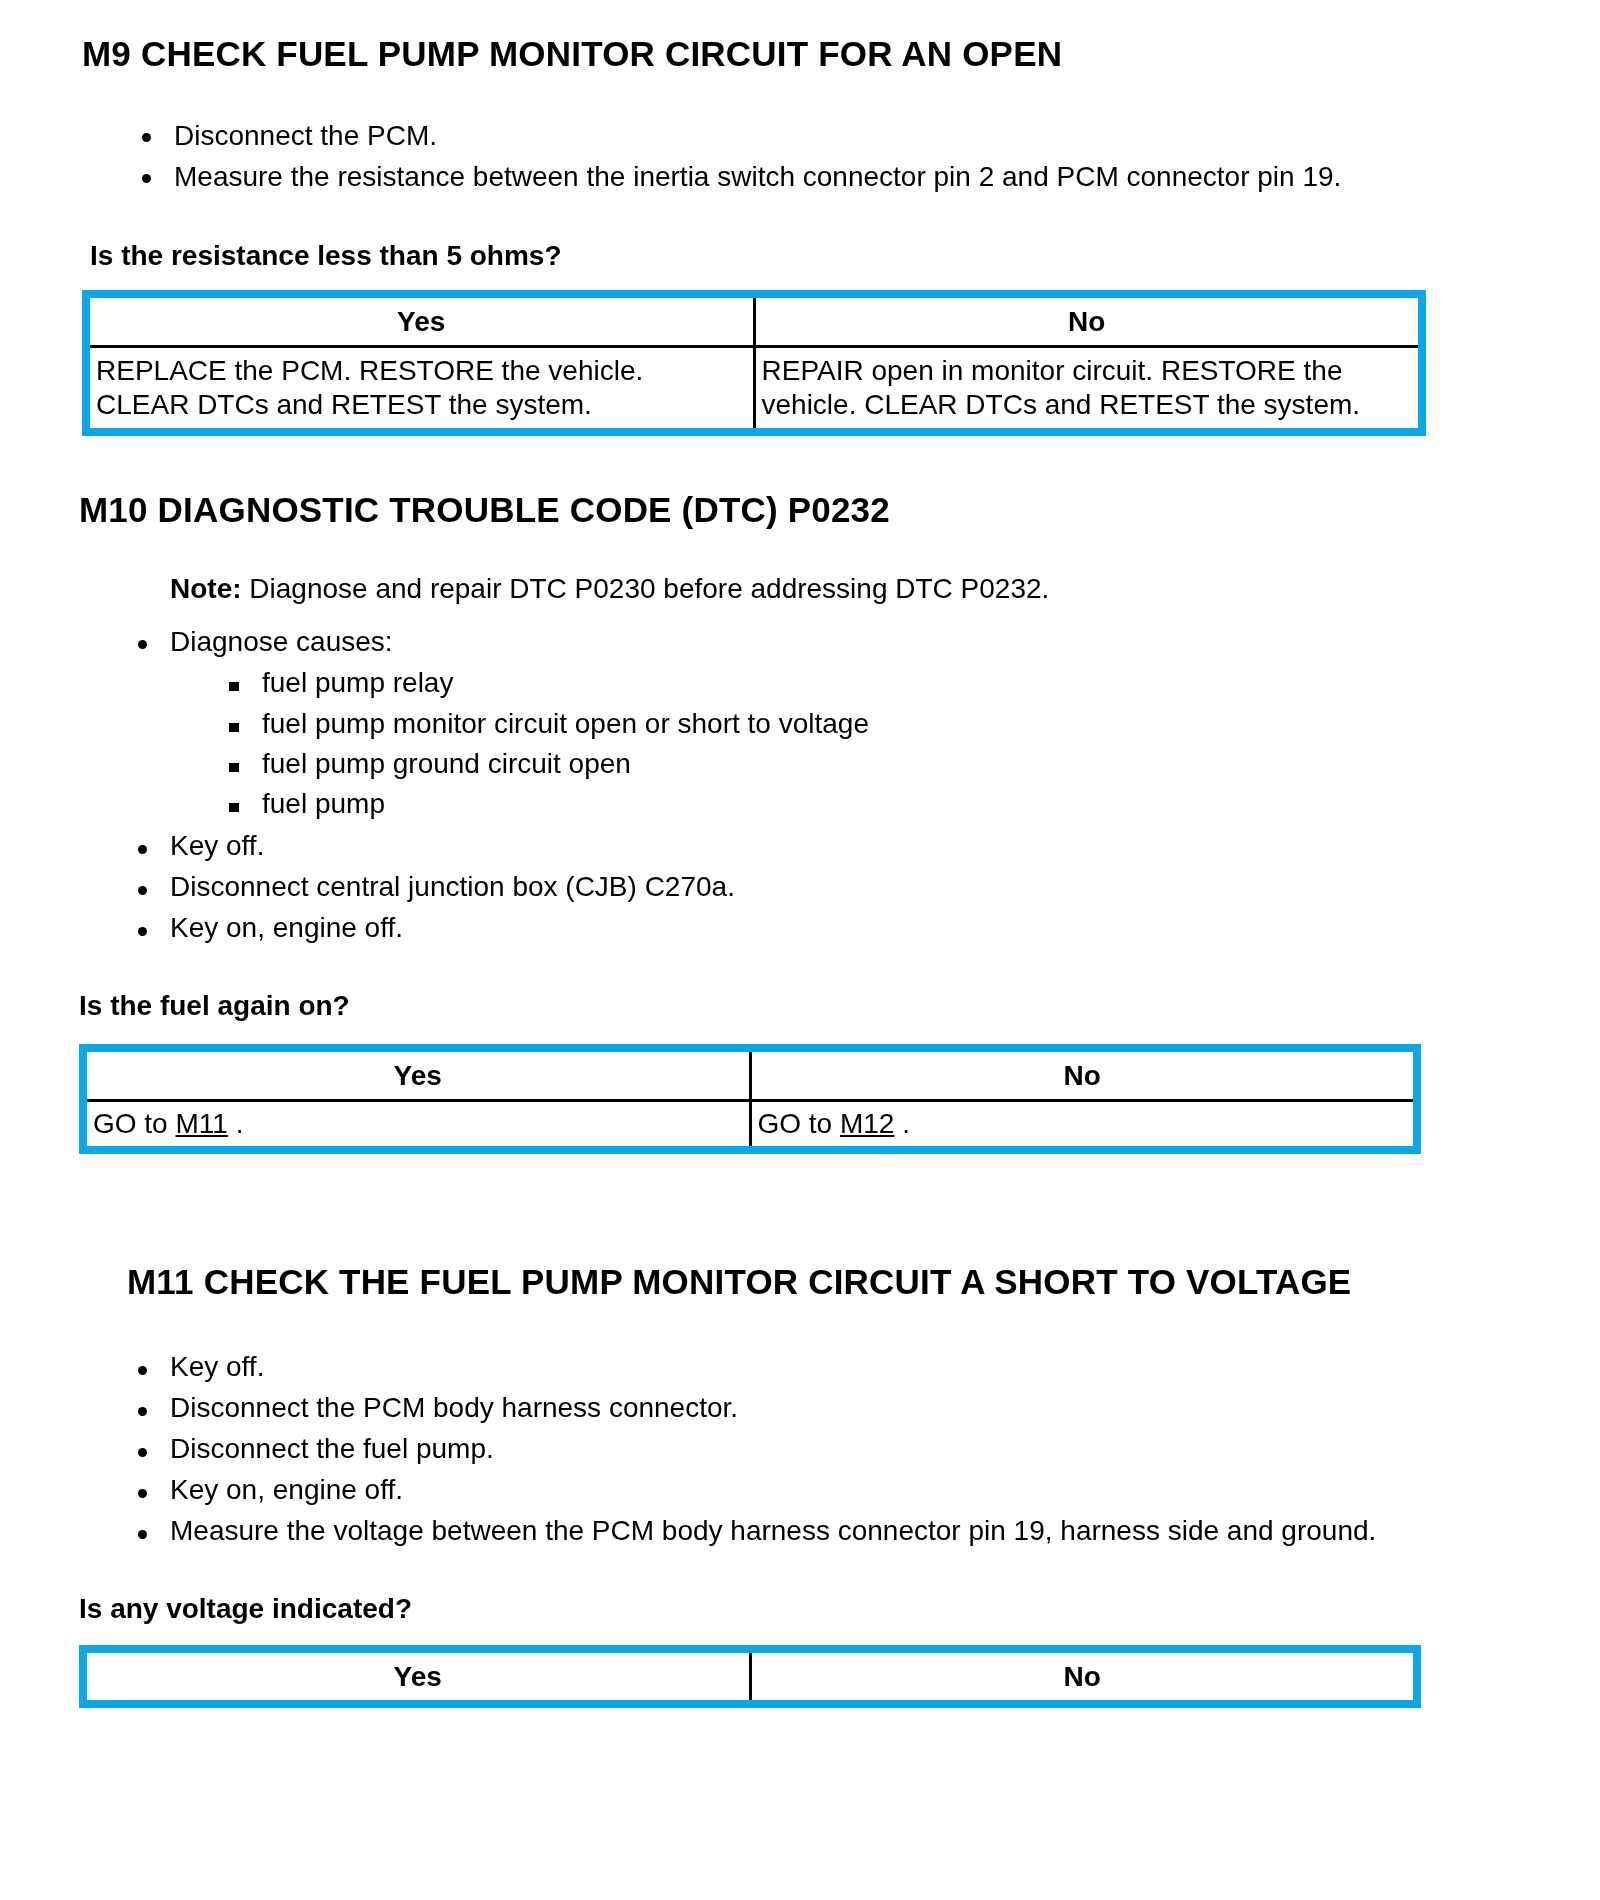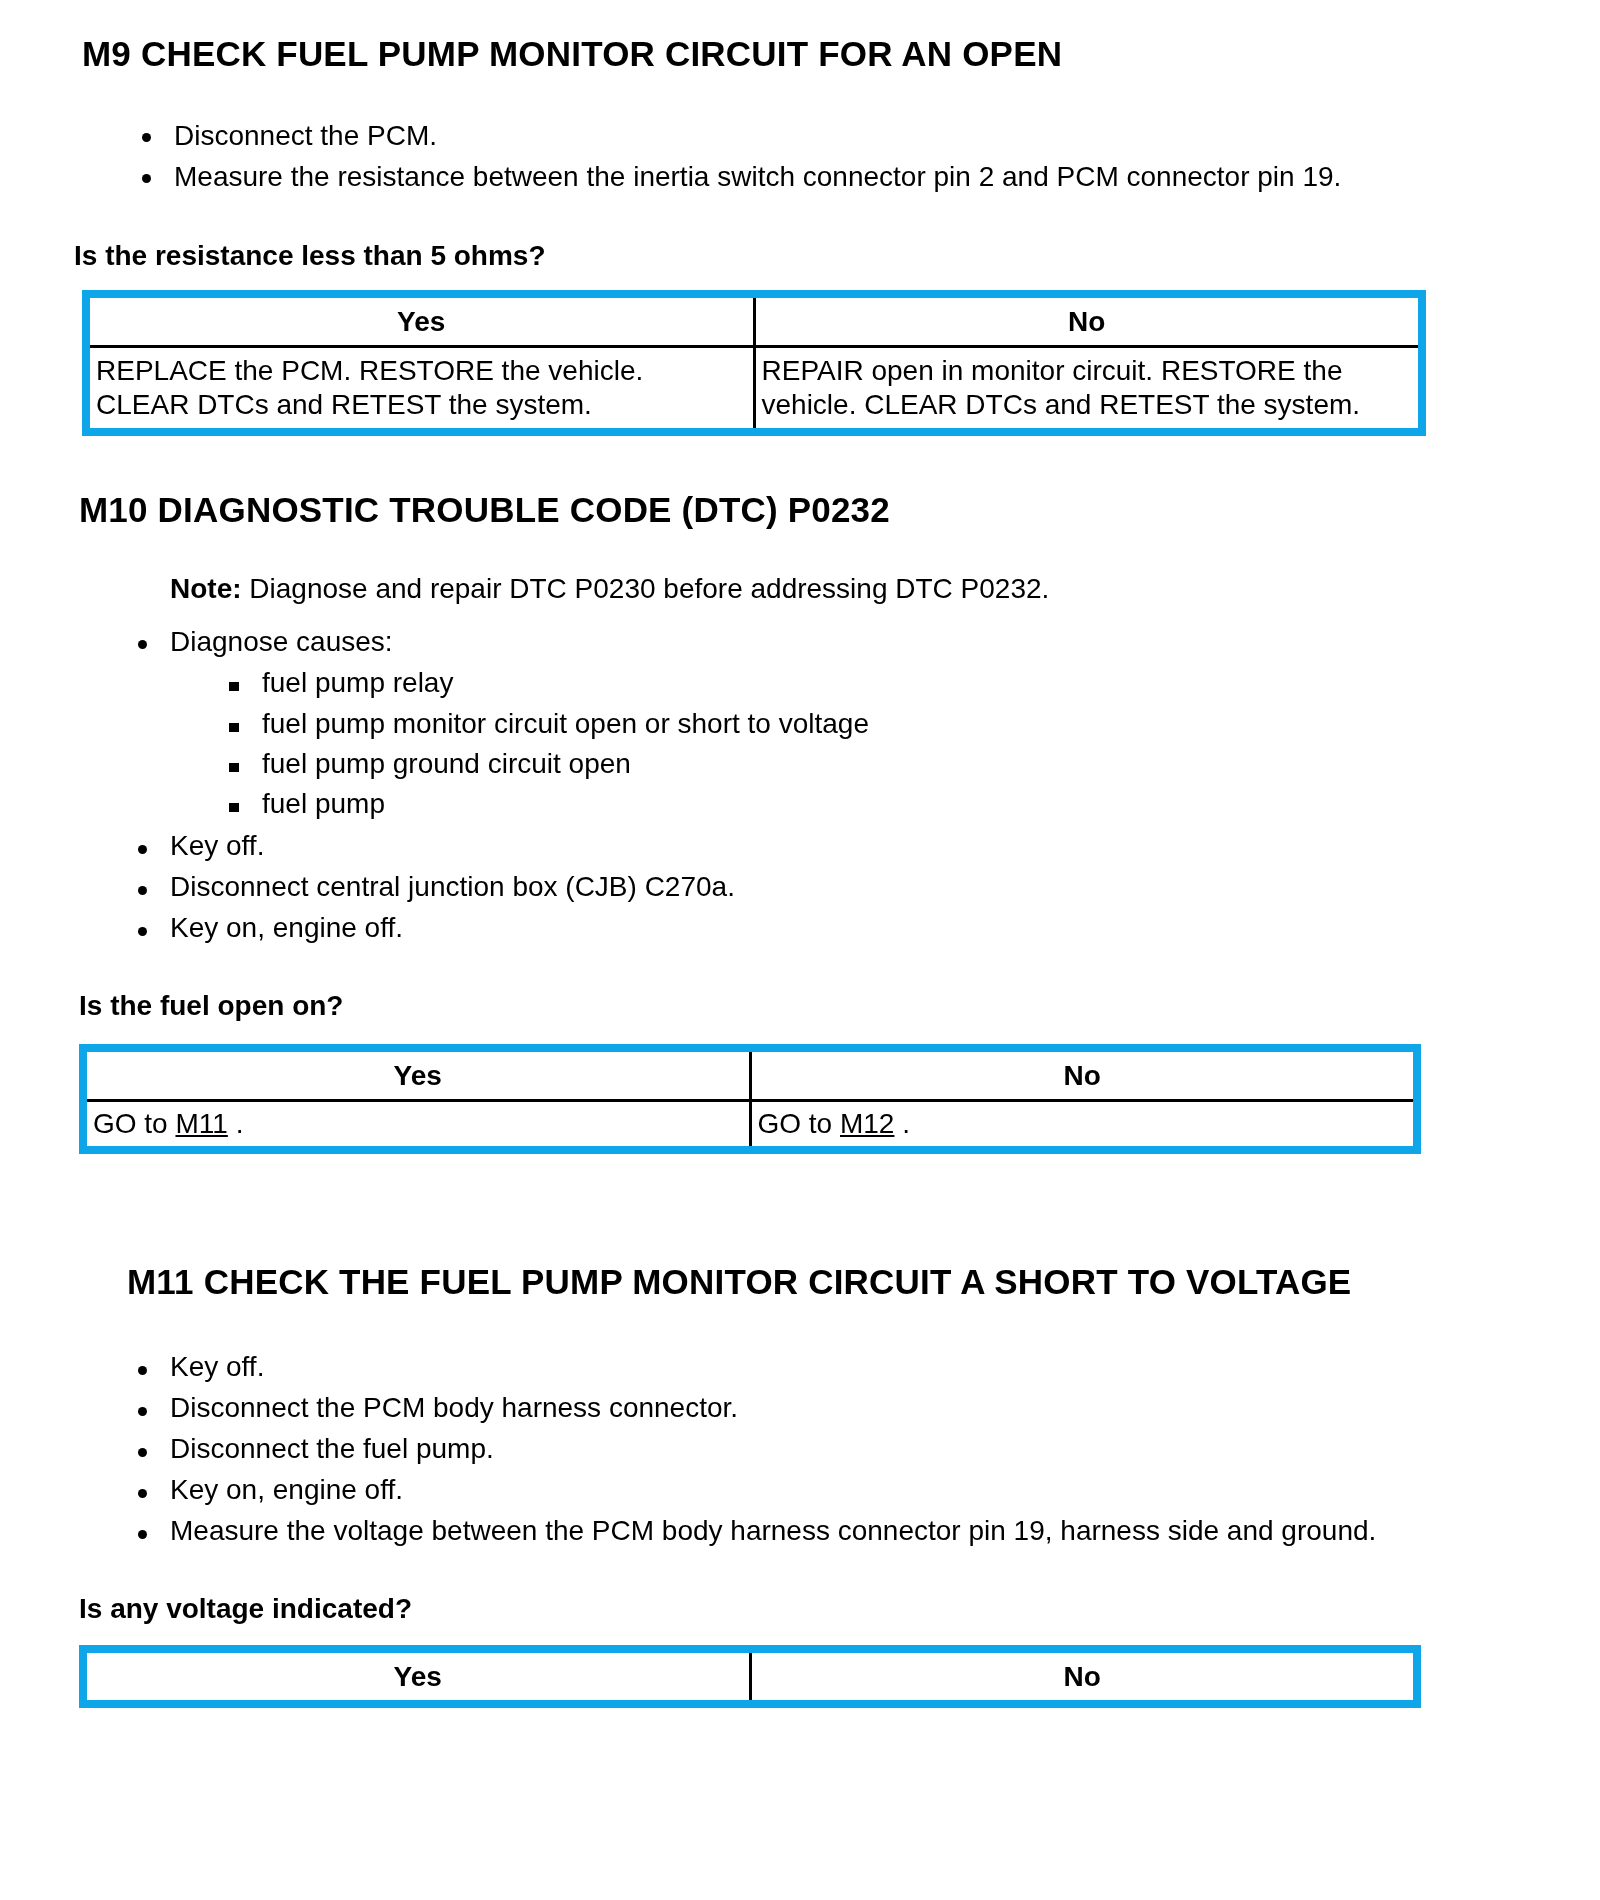--- a/index.html
+++ b/index.html
@@ -2,21 +2,21 @@
 <html><head>
 <meta charset="utf-8">
 <style>
   html, body { margin: 0; padding: 0; background: #ffffff; }
   body {
     width: 1600px; height: 1900px; position: relative; overflow: hidden;
     font-family: "Liberation Sans", sans-serif; color: #000;
   }
   .abs { position: absolute; white-space: nowrap; }
   .h1 { font-weight: bold; font-size: 35px; left: 82px; letter-spacing: 0.2px; }
-  .q { font-weight: bold; font-size: 28px; left: 74px; }
+  .q { font-weight: bold; font-size: 28px; left: 90px; }
   .line { font-size: 28px; }
   .dot {
     position: absolute; width: 9px; height: 9px; border-radius: 50%; background: #000;
   }
   .sq { position: absolute; width: 10px; height: 9px; background: #000; }
   table.yn {
     position: absolute; border-collapse: collapse; border: 8px solid #0ea5e9;
     font-size: 28px; table-layout: fixed;
   }
   table.yn th, table.yn td { border: 3px solid #000; padding: 0 6px; vertical-align: middle; }
@@ -77,21 +77,21 @@
 <span class="sq" style="left:229px; top:803px;"></span>
 <div class="abs line" style="left:262px; top:788px;">fuel pump</div>
 
 <span class="dot" style="left:138px; top:845px;"></span>
 <div class="abs line" style="left:170px; top:830px;">Key off.</div>
 <span class="dot" style="left:138px; top:886px;"></span>
 <div class="abs line" style="left:170px; top:871px;">Disconnect central junction box (CJB) C270a.</div>
 <span class="dot" style="left:138px; top:927px;"></span>
 <div class="abs line" style="left:170px; top:912px;">Key on, engine off.</div>
 
-<div class="abs q" style="top:990px; left:79px;">Is the fuel open on?</div>
+<div class="abs q" style="top:990px; left:79px;">Is the fuel again on?</div>
 
 <table class="yn" style="left:79px; top:1044px; width:1342px;">
   <colgroup>
       <col style="width:50%">
       <col style="width:50%">
     </colgroup>
   <tbody>
       <tr>
     <th>Yes</th>
     <th>No</th>

